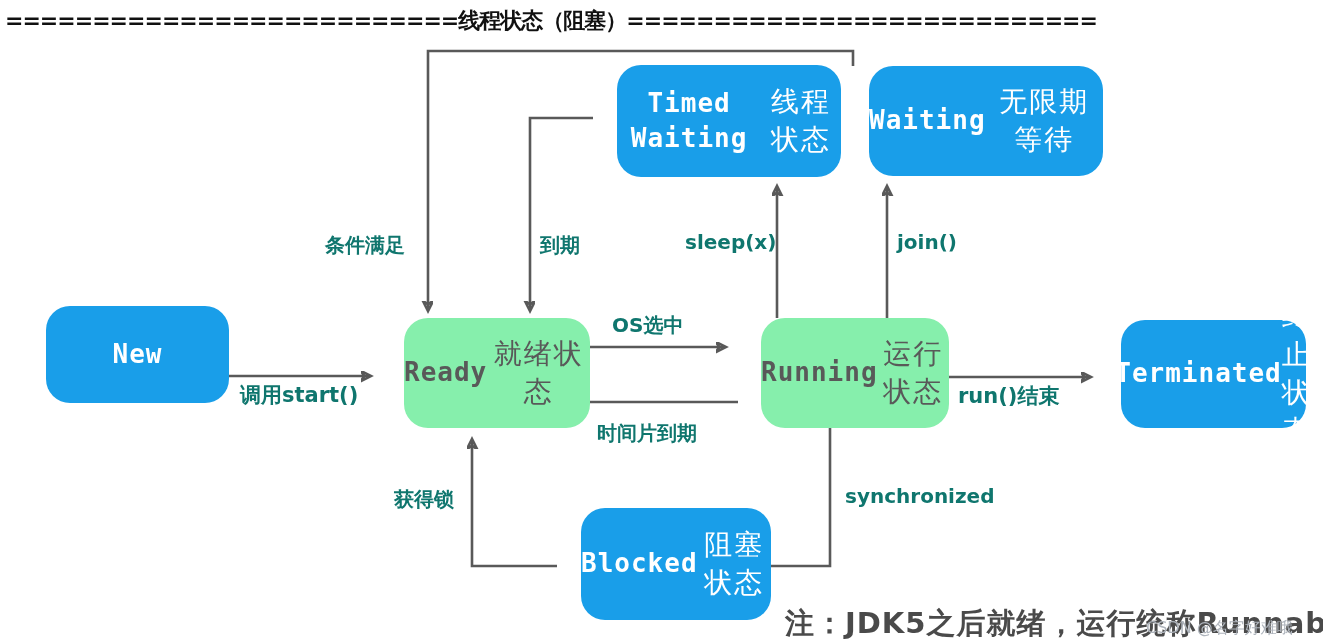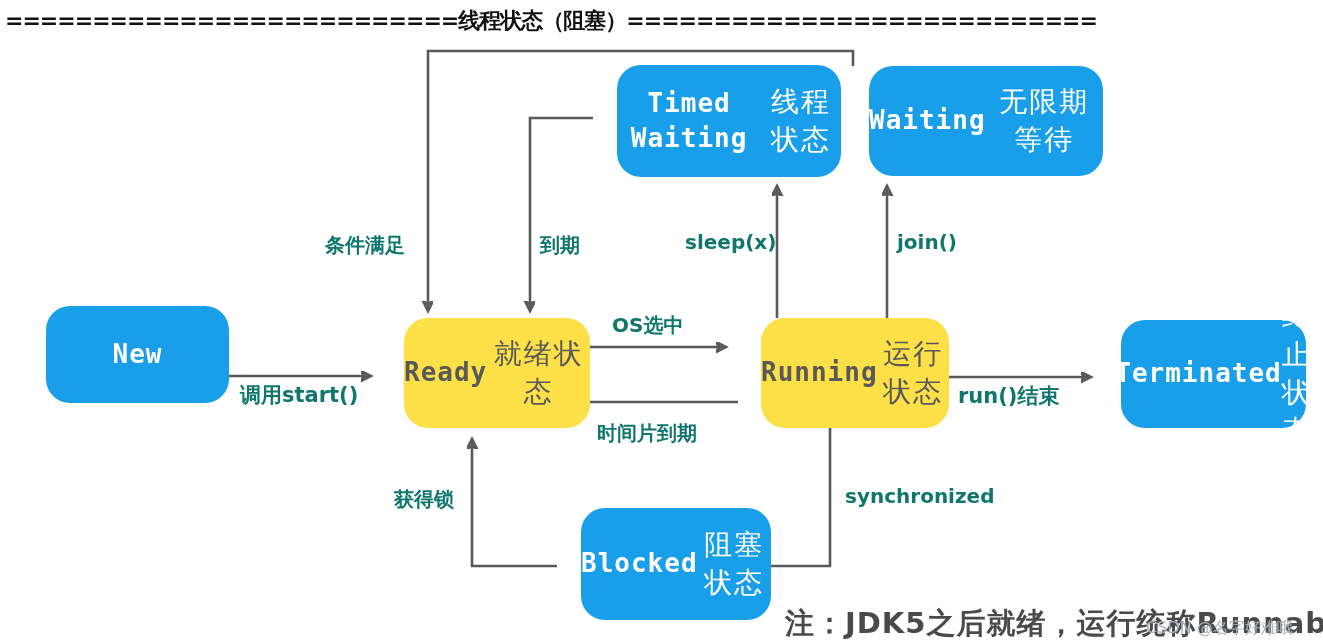--- a/index.html
+++ b/index.html
@@ -15,21 +15,21 @@
     letter-spacing:-1px;
   }
   
   .node{
     position:absolute;border-radius:24px;display:flex;flex-direction:row;
     align-items:center;justify-content:center;text-align:center;line-height:1.35;margin-left:24px;
   }
   .node .en{font-family:"DejaVu Sans Mono","Liberation Mono",monospace;font-size:26px;font-weight:bold;letter-spacing:1px;}
   .node .zh{font-size:28px;letter-spacing:2px;}
   .blue{background:#199ee9;color:#ffffff;}
-  .yellow{background:#fde047;color:#595959;}
+  .yellow{background:#86efac;color:#595959;}
   .n-new        {left:22px;  top:306px; width:183px; height:97px;}
   .n-ready      {left:380px; top:318px; width:186px; height:110px;}
   .n-running    {left:737px; top:318px; width:188px; height:110px;}
   .n-terminated {left:1097px;top:320px; width:185px; height:108px;text-align:right;}
   .n-timed      {left:593px; top:65px;  width:224px; height:112px;}
   .n-waiting    {left:845px; top:66px;  width:234px; height:110px;}
   .n-blocked    {left:557px; top:508px; width:190px; height:112px;}
   
   svg.edges{position:absolute;left:0;top:0;}
   svg.edges path{stroke:#595959;stroke-width:2.6;fill:none;}

